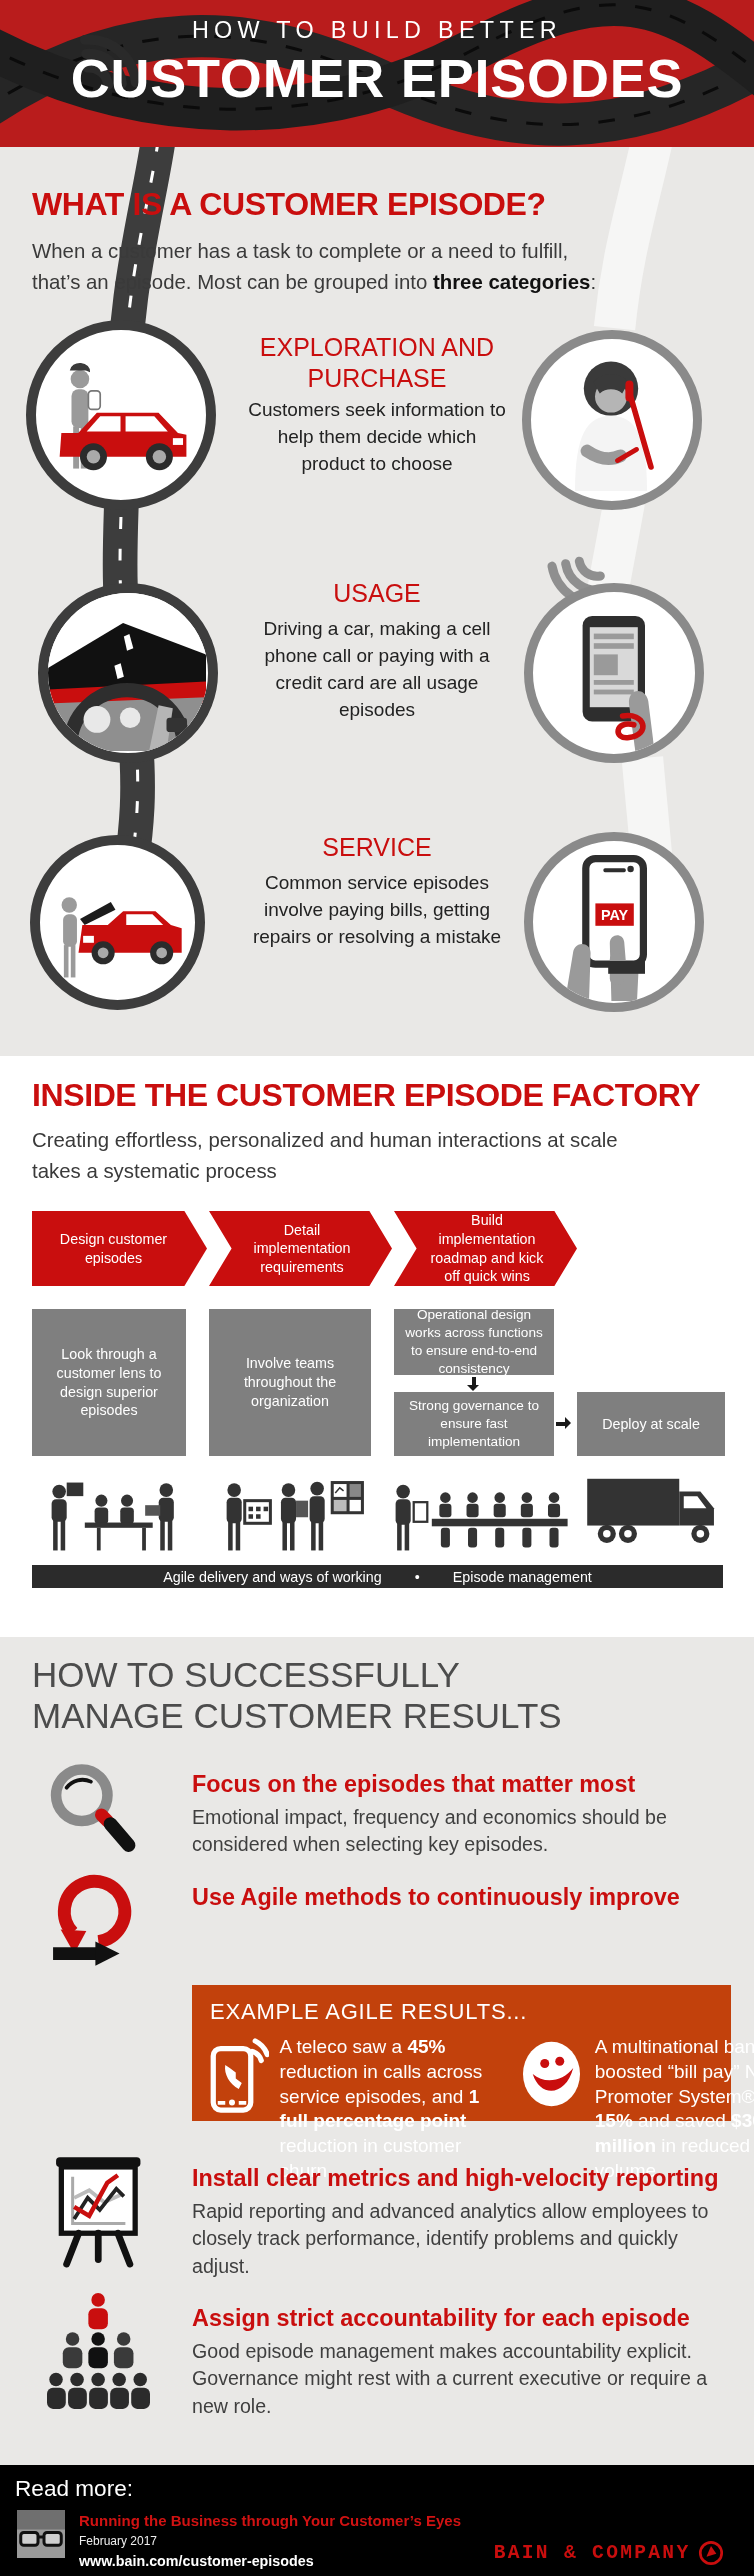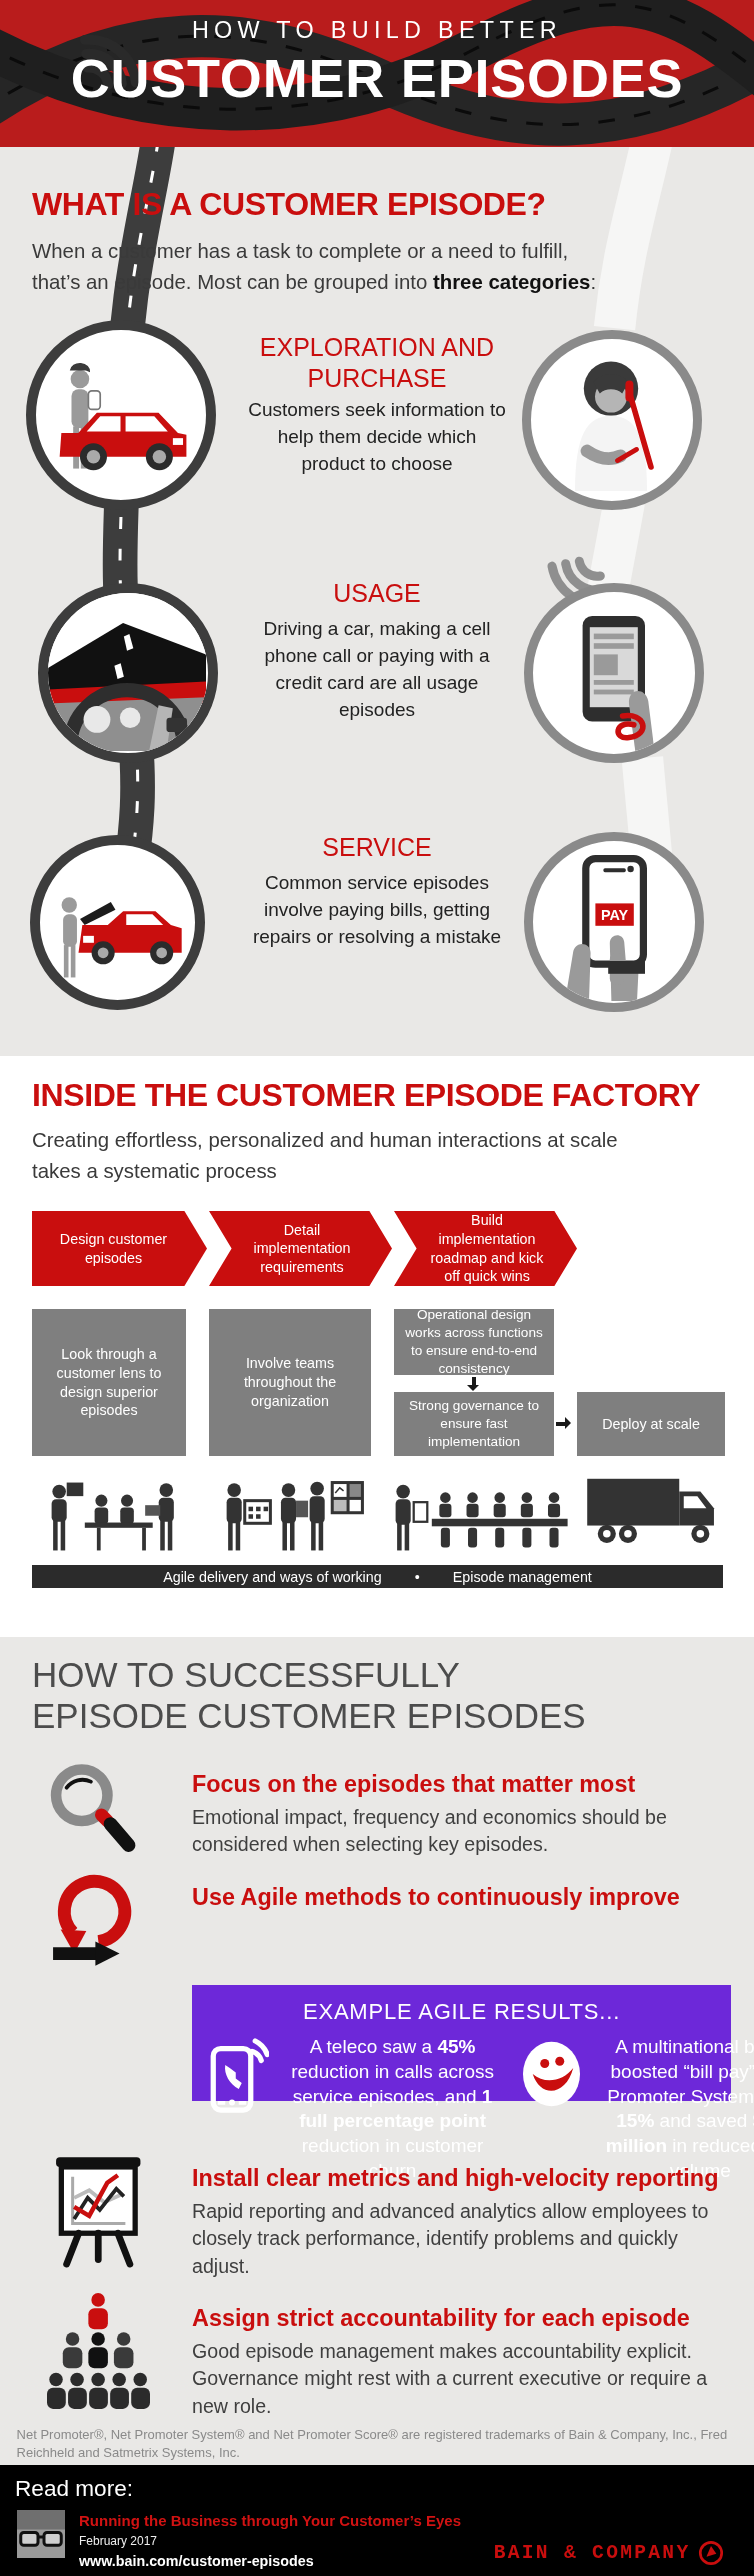--- a/index.html
+++ b/index.html
@@ -42,22 +42,22 @@
         border-top-color:#1a1a1a;}
   .arr-right:after{content:"";position:absolute;top:-5.3px;left:100%;border:6.8px solid transparent;
         border-left-color:#1a1a1a;}
   .black-bar{left:32px;top:509px;width:691px;height:23.4px;background:#2b2b2b;color:#fff;display:flex;
         align-items:center;justify-content:center;gap:33px;font-size:14.3px;font-weight:500;}
   
   .sec-manage{left:0;top:1637px;width:754px;height:828px;background:#e9e8e6;}
   .manage-h{left:32px;top:16.6px;width:588px;font-size:35px;color:#4c4c4c;font-weight:400;line-height:1.18;}
   .item-title{position:absolute;left:192px;color:#c90e0e;font-size:23.4px;font-weight:700;}
   .item-body{position:absolute;left:192px;width:528px;font-size:19.6px;color:#3f3f3f;line-height:1.4;}
-  .results{left:192px;top:348px;width:539px;height:116px;background:#6d28d9;color:#fff;box-sizing:border-box;
-        padding:13.6px 18px;text-align:center;}
+  .results{left:192px;top:348px;width:539px;height:136px;background:#c2410c;color:#fff;box-sizing:border-box;
+        padding:13.6px 18px;}
   .results-title{font-size:22px;font-weight:400;letter-spacing:0.8px;}
   .results-cols{display:flex;margin-top:10.6px;gap:13.6px;}
   .rcol{display:flex;gap:10.6px;align-items:flex-start;}
   .rtext{font-size:19px;line-height:1.3;width:226px;}
   .rtext b{font-weight:700;}
   .footnote{left:16.6px;top:789px;width:717px;font-size:13px;color:#8a8a8a;line-height:1.35;}
   
   .footer{left:0;top:2465px;width:754px;height:111px;background:#000;}
   .readmore{left:15px;top:10.6px;color:#fff;font-size:22.6px;font-weight:300;}
   .thumb{left:16.6px;top:45px;width:48px;height:48px;background:#8f8f8f;overflow:hidden;}
@@ -309,21 +309,21 @@
         <text x="102" y="99" text-anchor="middle" font-size="18" font-weight="bold" fill="#fff" font-family="Liberation Sans, sans-serif">PAY</text>
         <path d="M40 200 L50 140 C 52 124, 72 126, 72 140 L70 200 Z" fill="#9a9a9a"></path>
         <path d="M98 200 L96 128 C 96 116, 112 114, 114 126 L116 150 L132 160 L130 200 Z" fill="#9a9a9a"></path>
         <rect x="96" y="140" width="18" height="40" rx="8" fill="#9a9a9a"></rect>
         <rect x="94" y="150" width="46" height="16" fill="#2e2e2e"></rect>
       </svg>
     </div>
   </div>
 
   <div class="abs sec-manage">
-    <div class="abs manage-h">HOW TO SUCCESSFULLY EPISODE CUSTOMER EPISODES</div>
+    <div class="abs manage-h">HOW TO SUCCESSFULLY MANAGE CUSTOMER RESULTS</div>
 
     <svg class="abs" style="left:44px;top:122px;" width="102" height="102" viewBox="0 0 135 135">
       <circle cx="50" cy="48" r="34" fill="none" stroke="#8a8a8a" stroke-width="14"></circle>
       <path d="M30 38 A 26 26 0 0 1 62 30" stroke="#111" stroke-width="5" fill="none" stroke-linecap="round"></path>
       <path d="M76 74 L84 82" stroke="#c90e0e" stroke-width="17" stroke-linecap="round"></path>
       <path d="M88 86 L112 114" stroke="#111" stroke-width="18" stroke-linecap="round"></path>
     </svg>
     <div class="item-title" style="top:134px;">Focus on the episodes that matter most</div>
     <div class="item-body" style="top:167px;width:483px;">Emotional impact, frequency and economics should be considered when selecting key episodes.</div>
 
@@ -398,21 +398,20 @@
           <rect x="60" y="127" width="25" height="28" rx="8" fill="#2b2b2b"></rect>
         <circle cx="100" cy="116" r="9" fill="#2b2b2b"></circle>
           <rect x="88" y="127" width="25" height="28" rx="8" fill="#2b2b2b"></rect>
         <circle cx="128" cy="116" r="9" fill="#2b2b2b"></circle>
           <rect x="116" y="127" width="25" height="28" rx="8" fill="#2b2b2b"></rect>
       </g>
     </svg>
     <div class="item-title" style="top:668px;">Assign strict accountability for each episode</div>
     <div class="item-body" style="top:701px;width:536px;">Good episode management makes accountability explicit. Governance might rest with a current executive or require a new role.</div>
 
-    <div class="abs footnote">Net Promoter®, Net Promoter System® and Net Promoter Score® are registered trademarks of Bain &amp; Company, Inc., Fred Reichheld and Satmetrix Systems, Inc.</div>
   </div>
 
   <div class="abs footer">
     <div class="abs readmore">Read more:</div>
     <div class="abs thumb">
       <svg width="48" height="48" viewBox="0 0 64 64">
         <rect width="64" height="64" fill="#9a9a9a"></rect>
         <rect width="64" height="26" fill="#6f6f6f"></rect>
         <rect x="5" y="30" width="23" height="17" rx="4" fill="#cfcfcf" stroke="#111" stroke-width="4"></rect>
         <rect x="36" y="30" width="23" height="17" rx="4" fill="#cfcfcf" stroke="#111" stroke-width="4"></rect>

